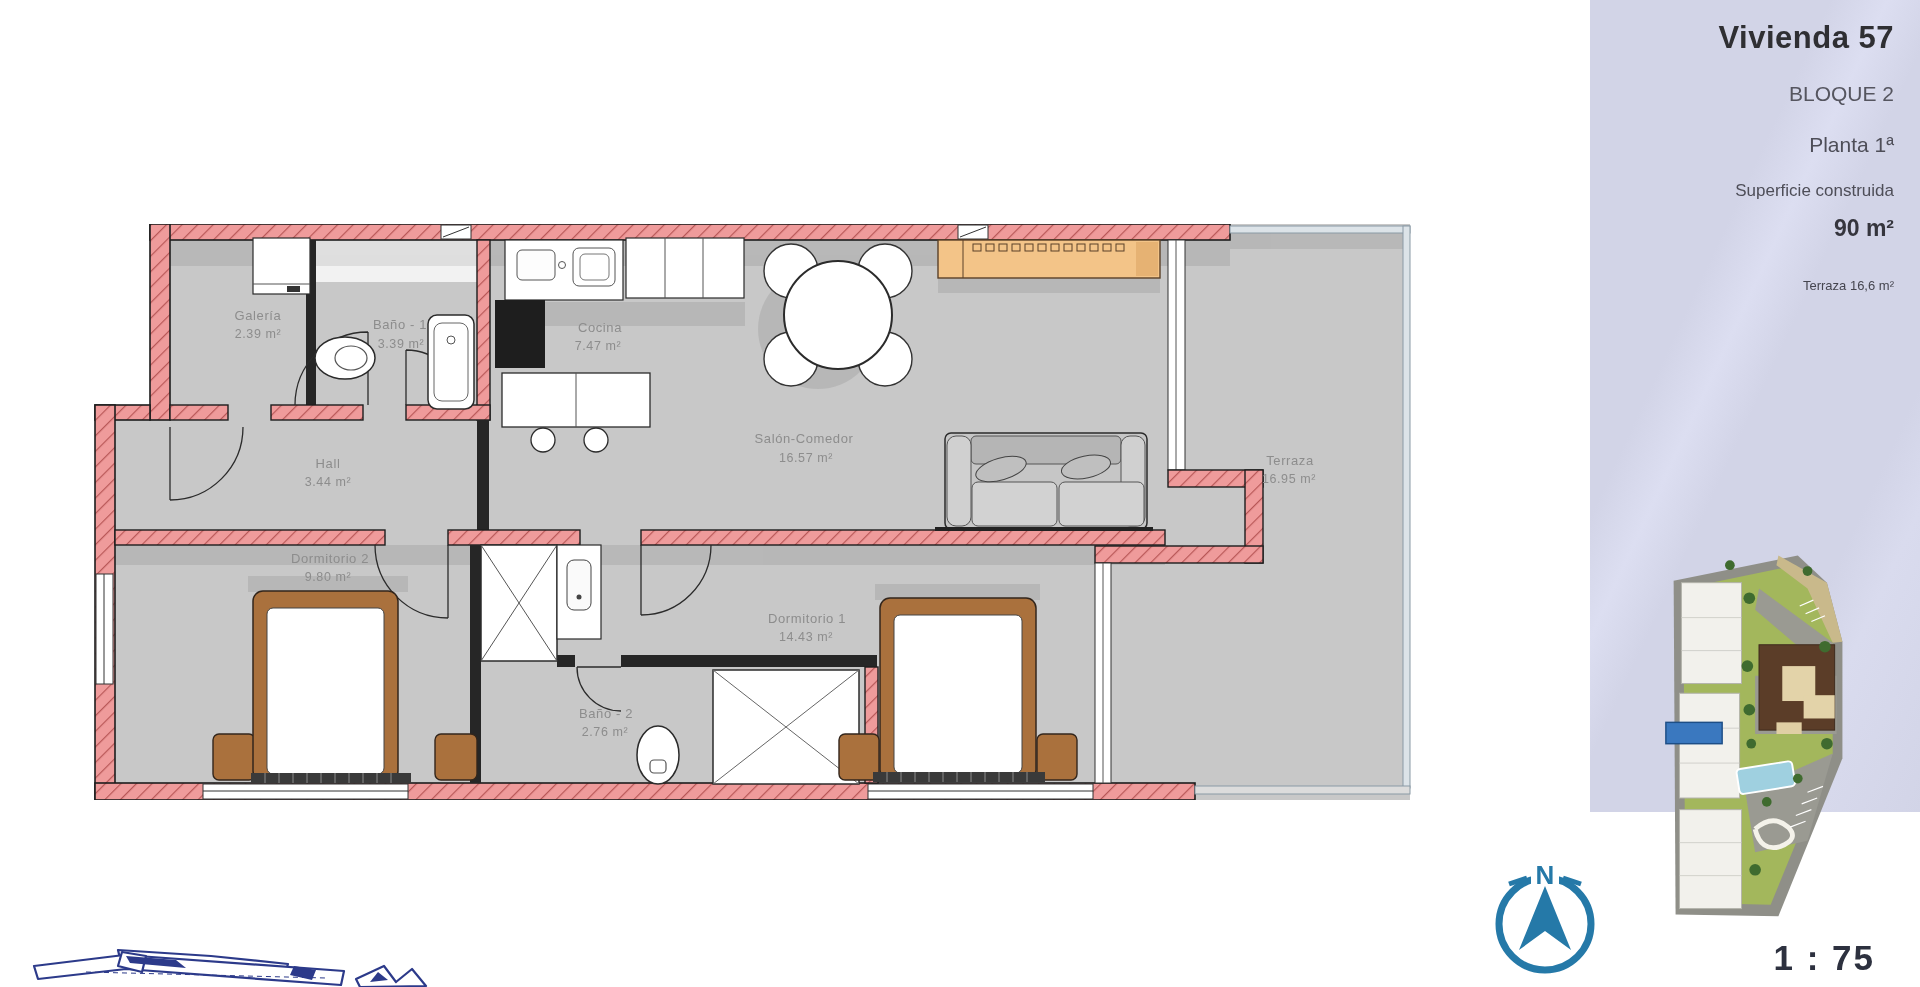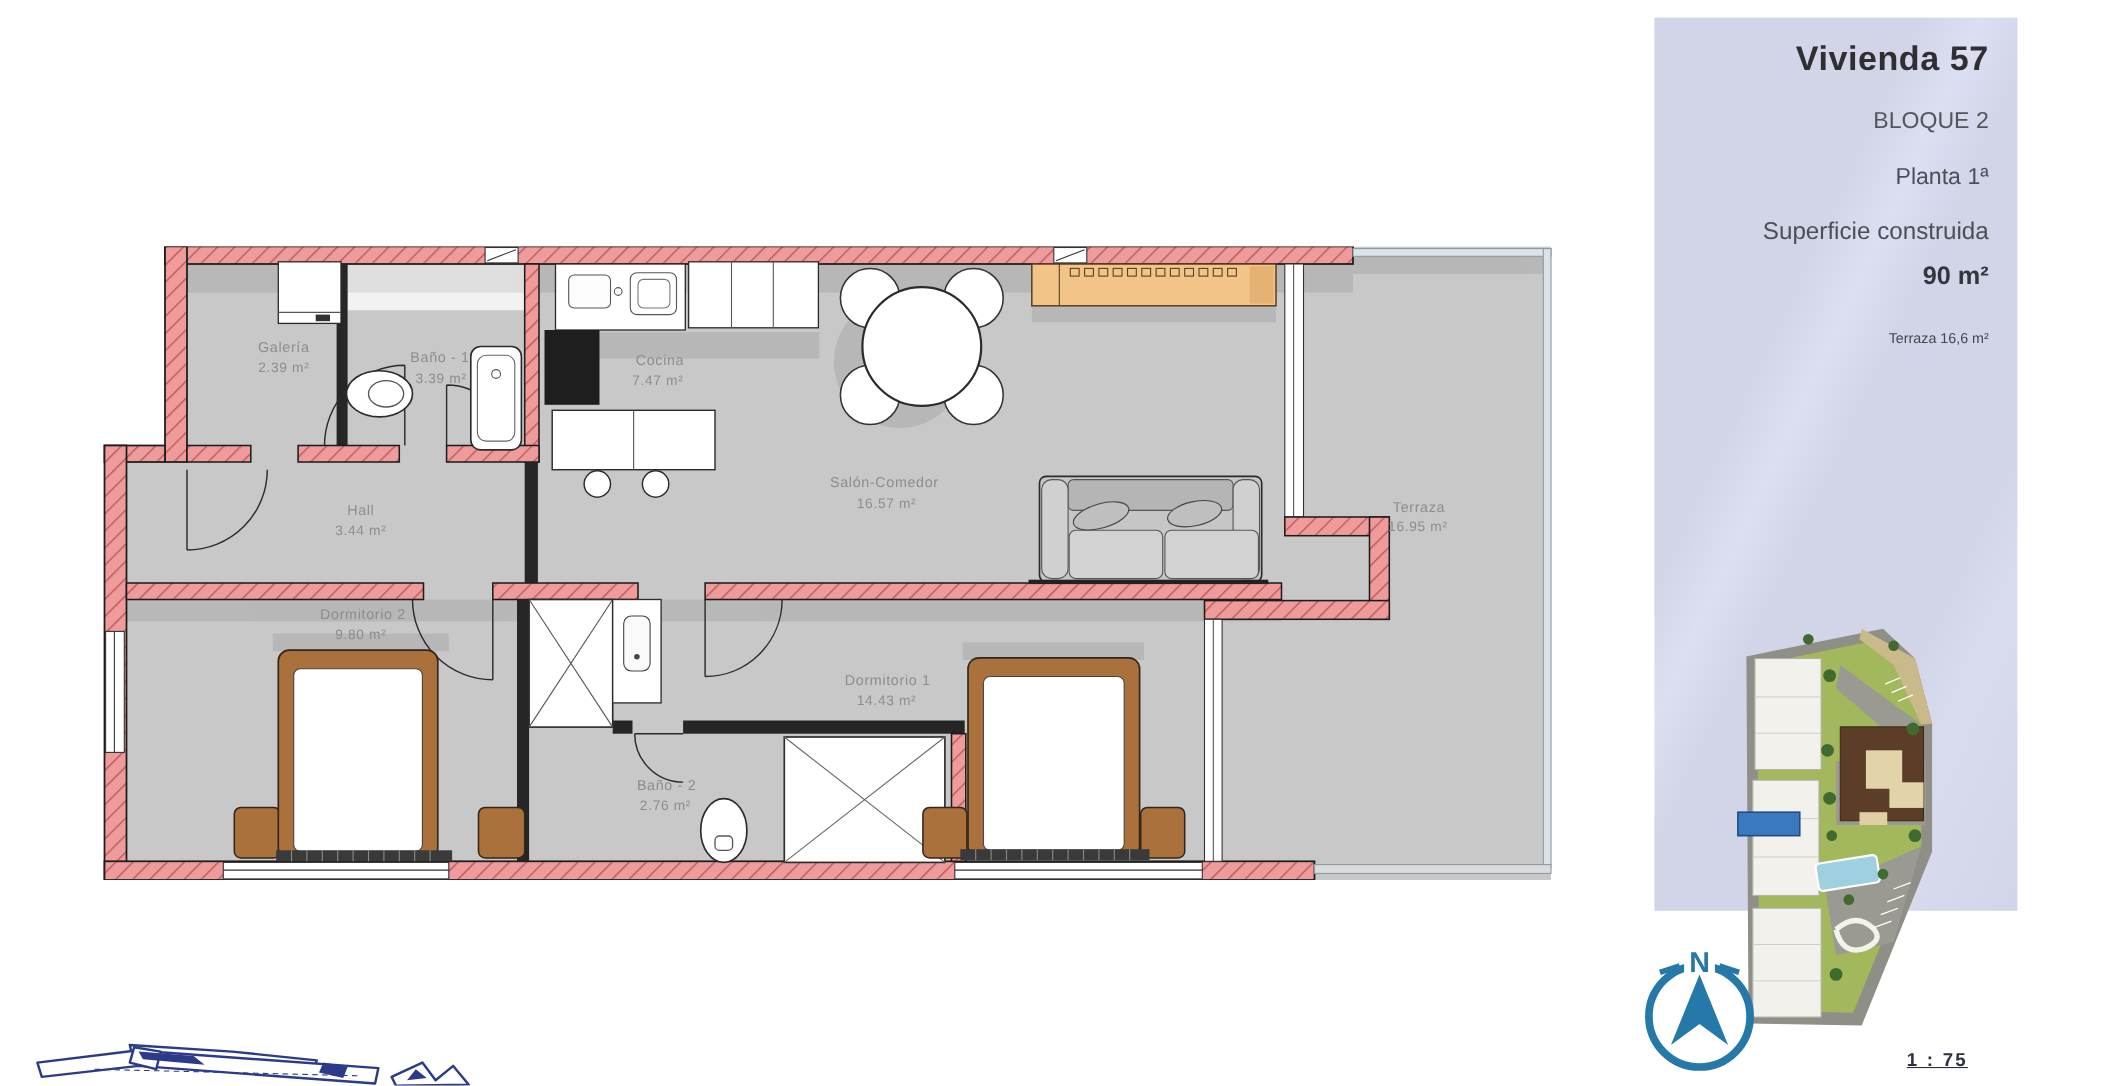--- a/index.html
+++ b/index.html
@@ -1,28 +1,28 @@
 <!DOCTYPE html>
 <html><head>
 <meta charset="utf-8">
 <style>
   html,body{margin:0;padding:0;width:1920px;height:987px;background:#ffffff;overflow:hidden;
     font-family:"Liberation Sans",sans-serif;position:relative;}
   
-  .sidebar{position:absolute;left:1504px;top:0;width:330px;height:812px;
+  .sidebar{position:absolute;left:1590px;top:0;width:330px;height:812px;
     background:linear-gradient(115deg,#d2d4e7 0%,#d2d4e7 34%,#dcdef1 42%,#d2d4e7 50%,
-      #d2d4e7 72%,#d9dbee 80%,#d2d4e7 100%);margin-top:16px;}
+      #d2d4e7 72%,#d9dbee 80%,#d2d4e7 100%);}
   .sb-text{position:absolute;top:0;right:26px;left:20px;text-align:right;color:#4e4e58;}
   .s-title{margin-top:20px;font-size:31px;font-weight:bold;color:#2f2f33;letter-spacing:.5px;}
   .s-block{margin-top:26px;font-size:21px;color:#55555f;}
   .s-floor{margin-top:27px;font-size:21px;color:#4e4e58;}
-  .s-surf{margin-top:24px;font-size:22px;color:#4e4e58;}
+  .s-surf{margin-top:24px;font-size:17px;color:#4e4e58;}
   .s-m2{margin-top:14px;font-size:23px;font-weight:bold;color:#35353d;}
   .s-terr{margin-top:36px;font-size:13px;color:#45454f;}
-  .s-scale{position:absolute;top:938px;right:45px;font-size:17px;font-weight:bold;color:#2d313f;letter-spacing:2px;text-decoration:underline;}
+  .s-scale{position:absolute;top:938px;right:45px;font-size:35px;font-weight:bold;color:#2d313f;letter-spacing:2px;}
   .siteplan{position:absolute;left:72px;top:548px;}
   
   .plan{position:absolute;left:73px;top:224px;width:1341px;height:576px;}
   .room-name,.room-area{font-family:"Liberation Sans",sans-serif;fill:#8d8d8d;letter-spacing:.6px;}
   .room-name{font-size:13px;}
   .room-area{font-size:12.5px;}
   
   .compass{position:absolute;left:1493px;top:846px;}
   .logo{position:absolute;left:26px;top:944px;}
 </style>

